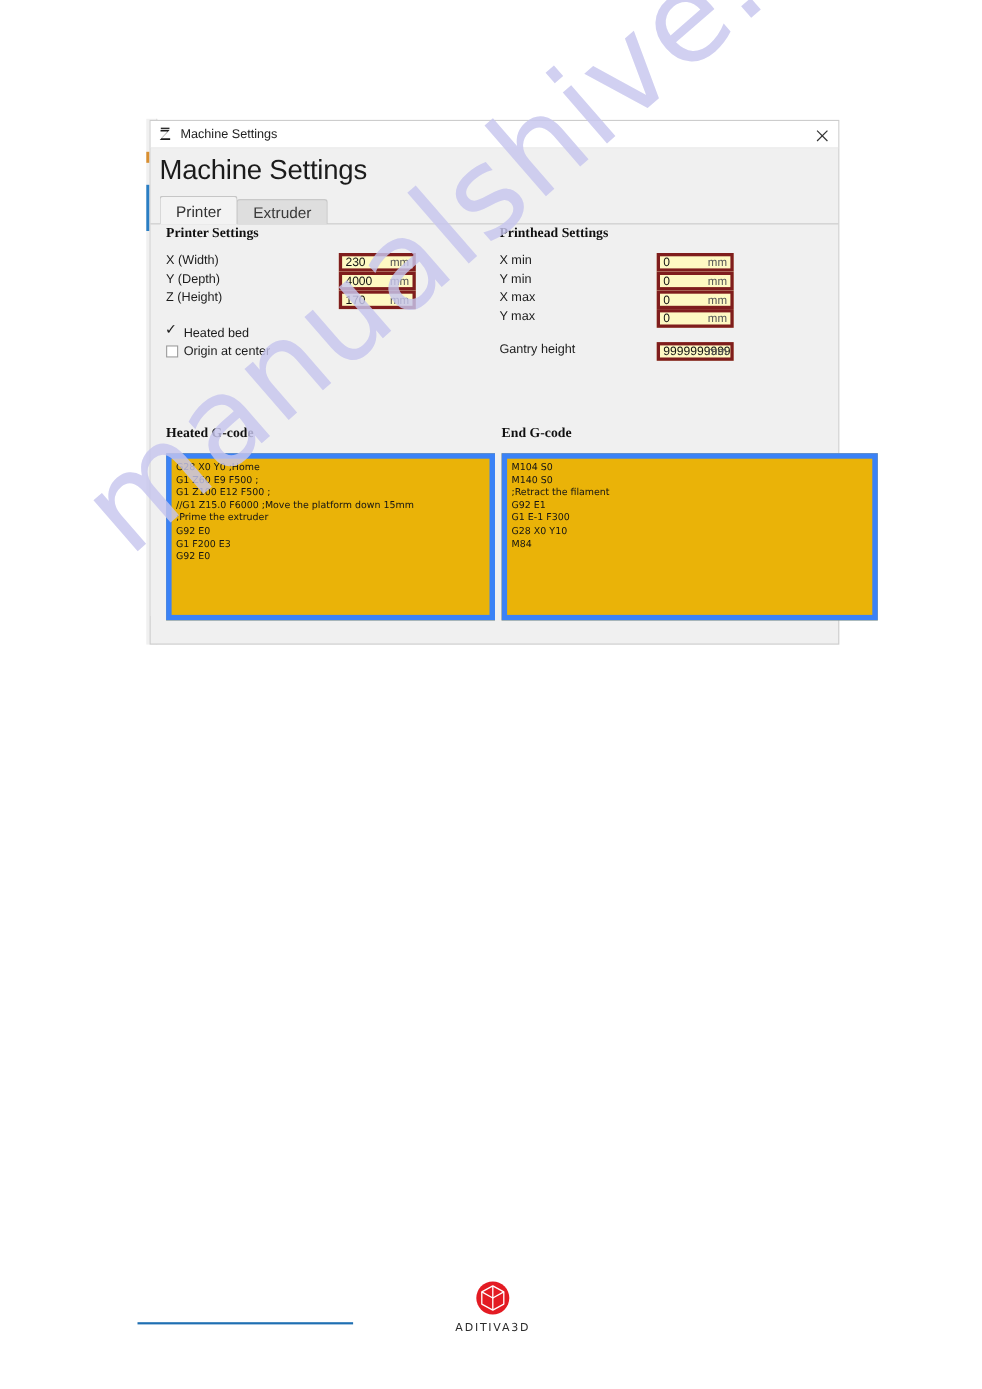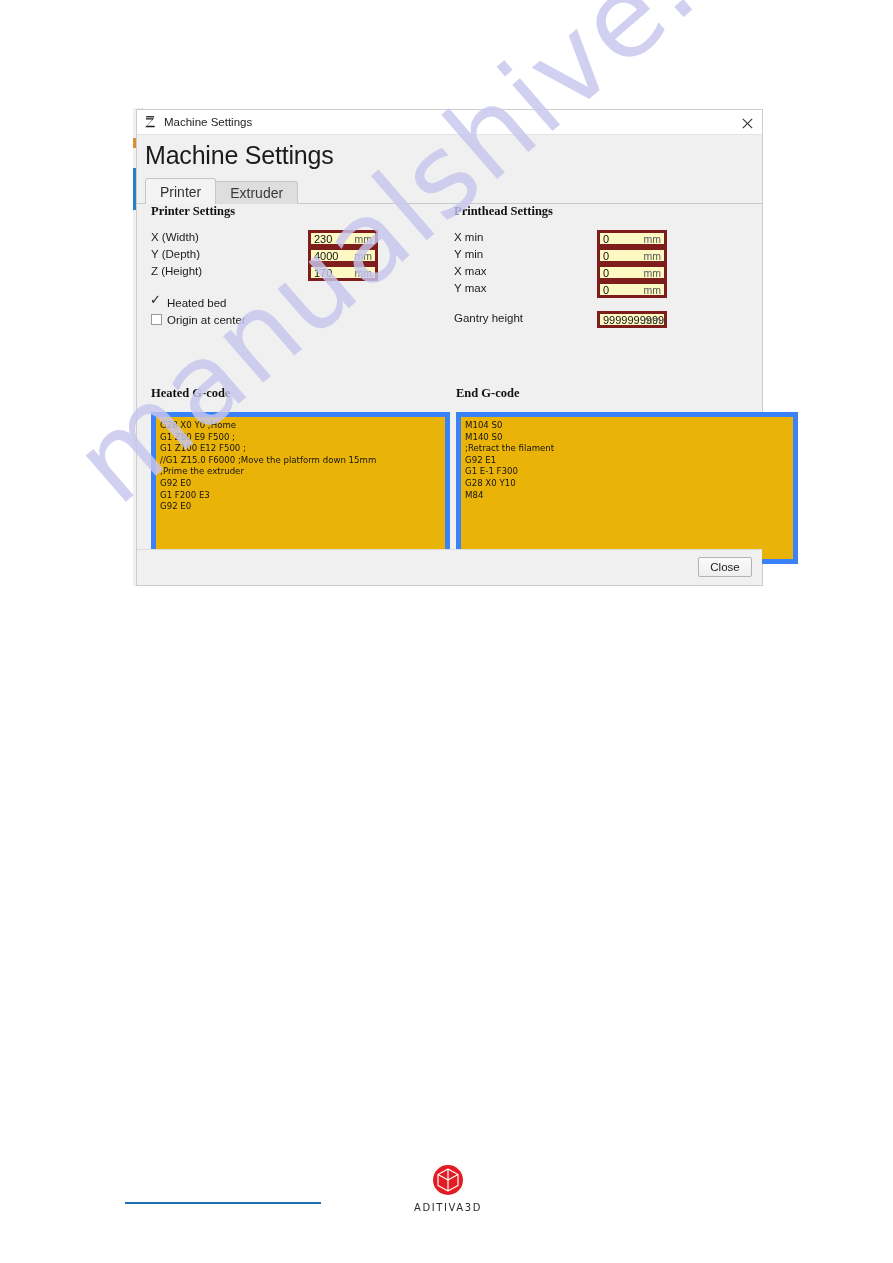--- a/index.html
+++ b/index.html
@@ -467,23 +467,20 @@
         <div class="gcode-box">M104 S0
 M140 S0
 ;Retract the filament
 G92 E1
 G1 E-1 F300
 G28 X0 Y10
 M84</div>
       </div>
     </div>
 
-    <div class="footer">
-      <div class="btn-close">Close</div>
-    </div>
   </div>
 
   <div class="blue-rule"></div>
 
   <div class="brand">
     <svg class="brand-mark" width="40" height="40" viewBox="0 0 40 40">
       <circle cx="20" cy="20" r="15" fill="#e31b23"></circle>
       <g fill="none" stroke="#ffffff" stroke-width="1.2" stroke-linejoin="round">
         <polygon points="20,9 30,14.5 30,25.5 20,31 10,25.5 10,14.5"></polygon>
         <polyline points="10,14.5 20,20 30,14.5"></polyline>

